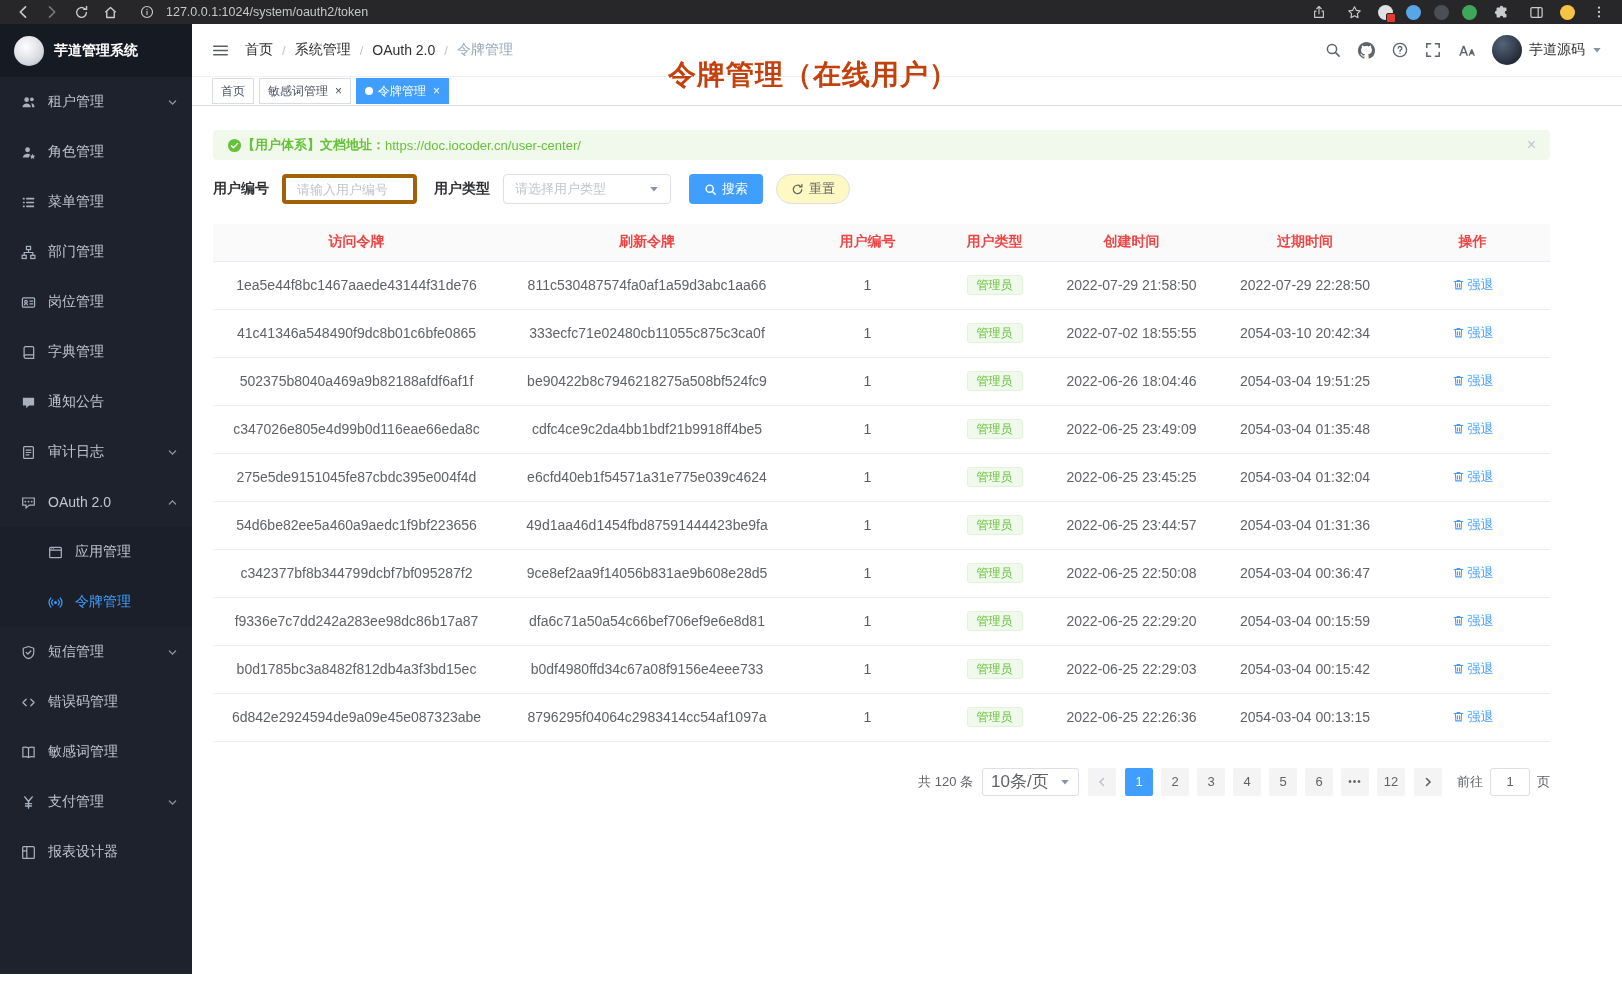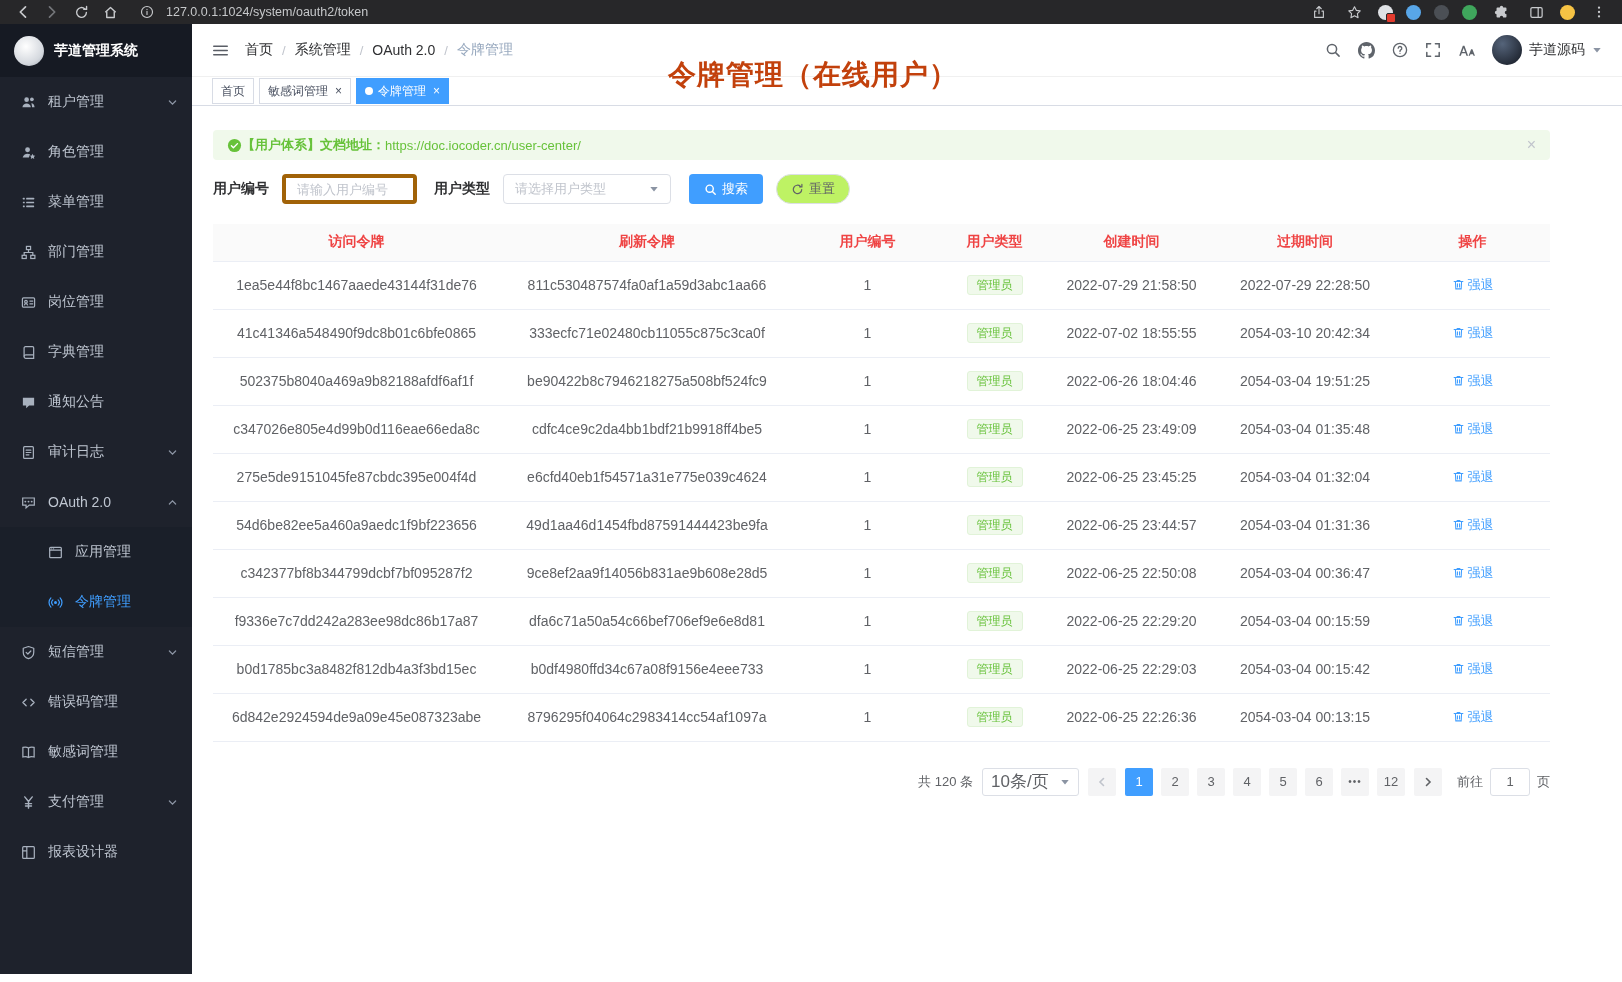--- a/index.html
+++ b/index.html
@@ -66,21 +66,21 @@
 
 .filters{display:flex;align-items:center;margin-top:14px;gap:13px;}
 .f-label{font-weight:700;font-size:14px;color:#303133;}
 .f-label.ml{margin-left:4px;}
 .f-input{width:135px;height:30px;border:4px solid #a16207;border-radius:4px;padding:0 11px;font-size:13px;color:#606266;outline:none;font-family:inherit;}
 .f-input::placeholder{color:#c0c4cc;}
 .f-select{width:168px;height:30px;border:1px solid #dcdfe6;border-radius:4px;padding:0 11px;display:flex;align-items:center;justify-content:space-between;color:#c0c4cc;font-size:13px;cursor:pointer;background:#fff;}
 .btn{height:30px;border-radius:4px;display:inline-flex;align-items:center;gap:5px;padding:0 14px;font-size:13px;cursor:pointer;border:1px solid transparent;}
 .btn-ic{display:flex;}
 .btn-primary{background:#409eff;color:#fff;margin-left:5px;}
-.btn-plain{background:#bef264;border-color:#dcdfe6;color:#606266;border-radius:15px;}
+.btn-plain{background:#fef9c3;border-color:#dcdfe6;color:#606266;border-radius:15px;}
 
 .data-table{width:100%;border-collapse:collapse;margin-top:20px;table-layout:fixed;}
 .data-table th{height:37px;font-size:14px;color:#ef4444;font-weight:700;background:#fafafa;border-bottom:1px solid #ebeef5;text-align:center;}
 .data-table td{height:48px;font-size:14px;color:#606266;text-align:center;border-bottom:1px solid #ebeef5;overflow:hidden;white-space:nowrap;}
 .tag-success{display:inline-block;height:20px;line-height:18px;padding:0 9px;font-size:12px;color:#67c23a;background:#f0f9eb;border:1px solid #e1f3d8;border-radius:3px;}
 .action-link{color:#409eff;font-size:13px;display:inline-flex;align-items:center;gap:3px;cursor:pointer;text-decoration:none;}
 .al-icon{display:flex;}
 
 .pagination{display:flex;align-items:center;justify-content:flex-end;margin-top:26px;gap:9px;font-size:13px;color:#606266;}
 .page-size{width:97px;height:28px;border:1px solid #dcdfe6;border-radius:3px;display:flex;align-items:center;justify-content:space-between;padding:0 8px;font-size:17px;color:#606266;cursor:pointer;}

